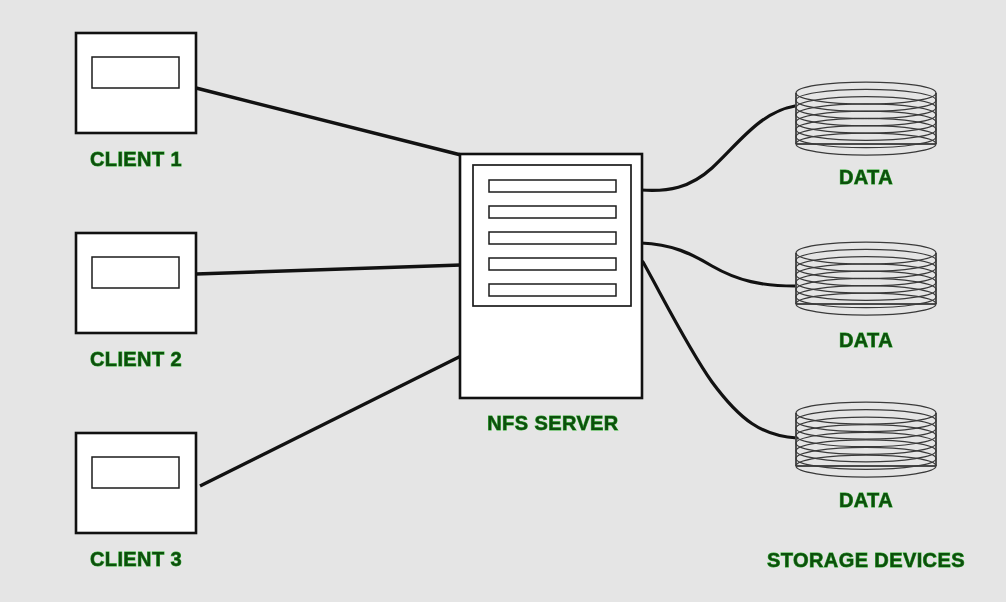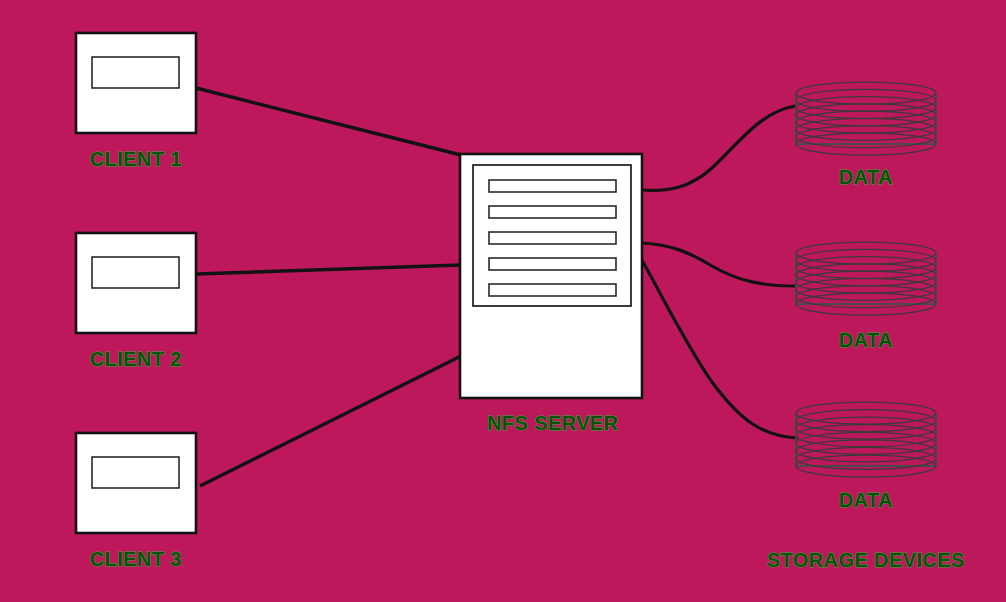--- a/index.html
+++ b/index.html
@@ -11,21 +11,21 @@
   body {
     width: 1006px;
     height: 602px;
     overflow: hidden;
     font-family: "Liberation Sans", sans-serif;
   }
   #diagram-root {
     position: relative;
     width: 1006px;
     height: 602px;
-    background: #be185d;
+    background: #e5e5e5;
   }
   #diagram-svg {
     position: absolute;
     top: 0;
     left: 0;
     width: 1006px;
     height: 602px;
     display: block;
   }
   .label-text {

